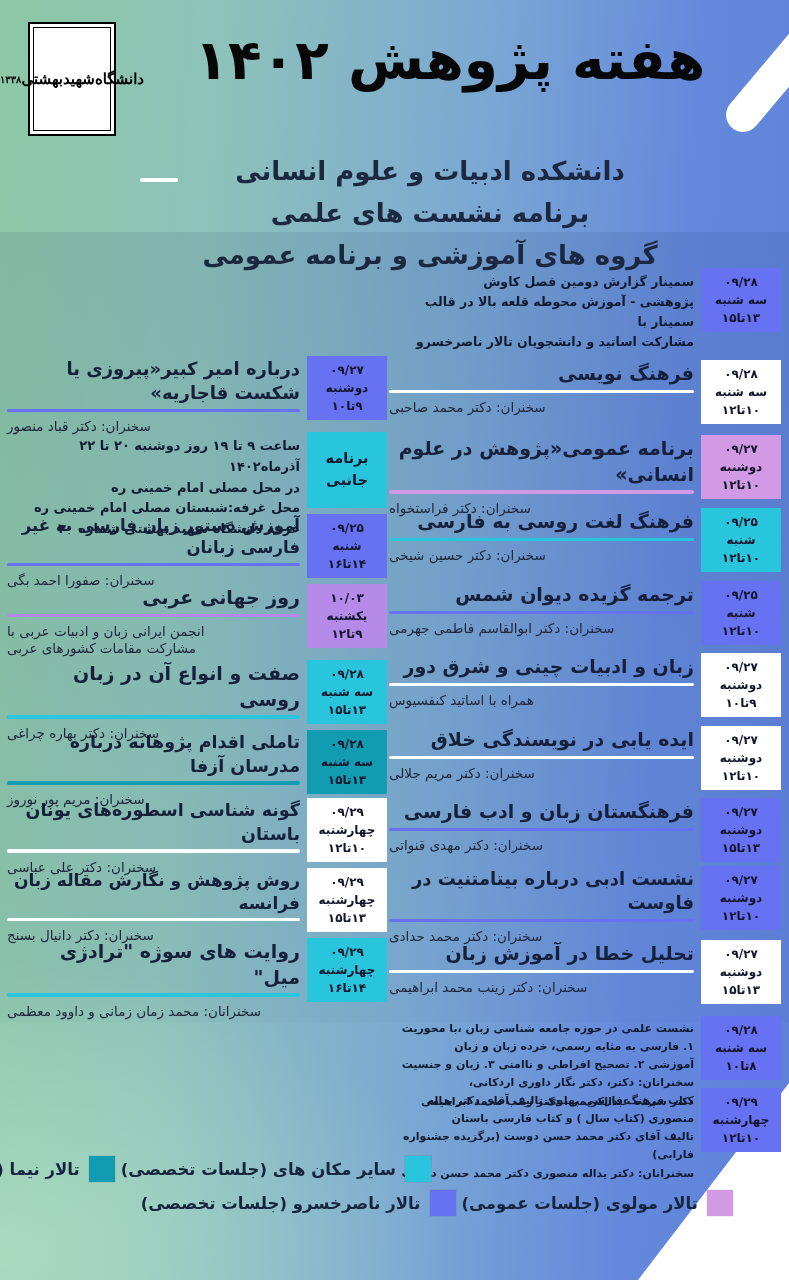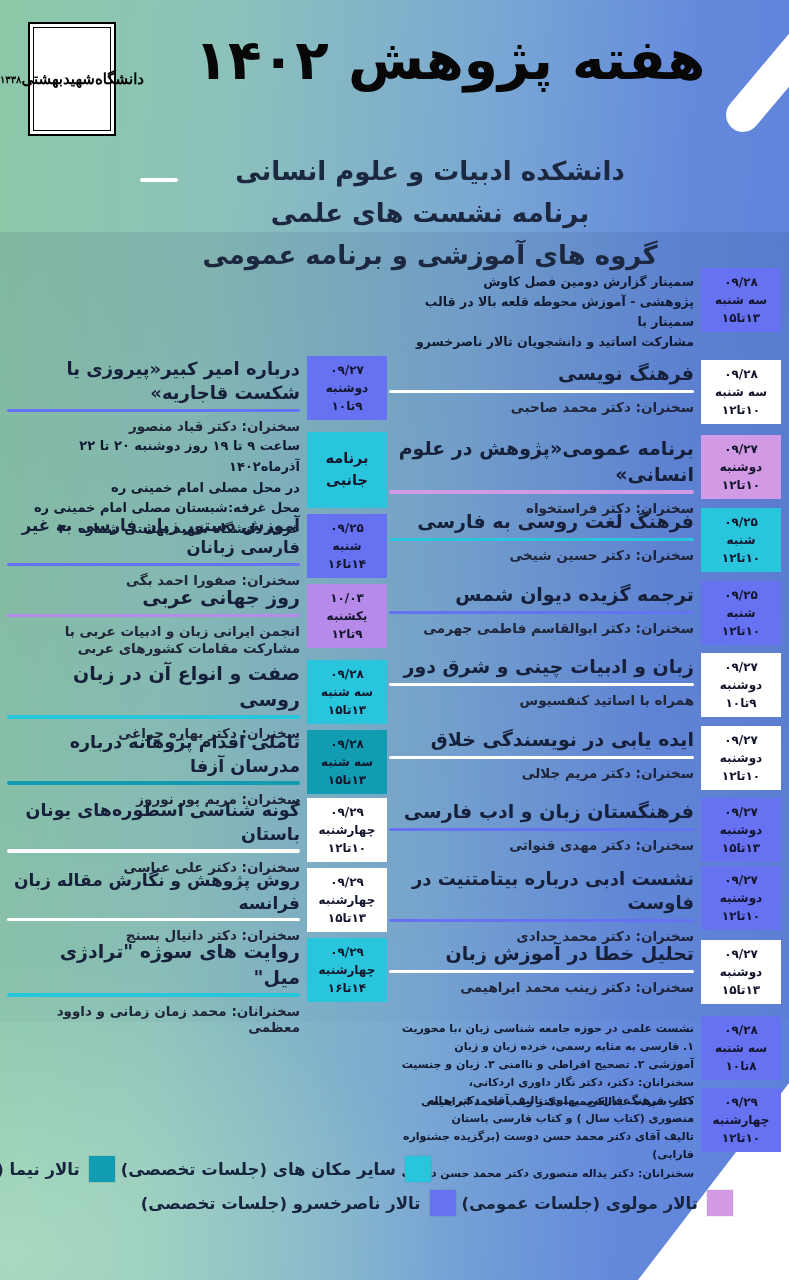--- a/index.html
+++ b/index.html
@@ -31,21 +31,21 @@
   .entry{position:absolute;display:flex;align-items:flex-start;gap:7px;}
   .col-r{right:8px;width:392px;}
   .col-l{right:402px;width:380px;}
   .badge{width:80px;min-height:64px;flex-shrink:0;display:flex;flex-direction:column;
     align-items:center;justify-content:center;text-align:center;
     font-size:12px;font-weight:bold;color:#12152b;line-height:1.5;padding:3px 2px;box-sizing:border-box;}
   .badge-lg{min-height:76px;font-size:14.5px;}
   .content{flex:1;min-width:0;padding-top:1px;}
   .title{font-size:19px;font-weight:bold;color:#16203a;text-align:right;line-height:1.35;}
   .rule{height:3.5px;margin-top:3px;border-radius:2px;}
-  .speaker{font-size:13.5px;font-weight:bold;color:#20263a;text-align:right;margin-top:6px;}
+  .speaker{font-size:13.5px;font-weight:normal;color:#20263a;text-align:left;margin-top:6px;}
   .textblock{font-size:12.5px;font-weight:bold;color:#101a30;line-height:1.6;padding-top:4px;}
   .note .textblock{font-size:11px;line-height:1.65;}
   .legend-group{position:absolute;display:flex;flex-direction:row;gap:6px;}
   .legend-left{right:358px;top:1156px;}
   .legend-right{right:56px;top:1190px;}
   .legend-row{display:flex;align-items:center;gap:9px;}
   .swatch{width:26px;height:26px;flex-shrink:0;box-shadow:0 0 0 1px rgba(0,0,0,0.05);}
   .legend-label{font-size:16.5px;font-weight:bold;color:#16253d;white-space:nowrap;}
 </style>
 </head>

